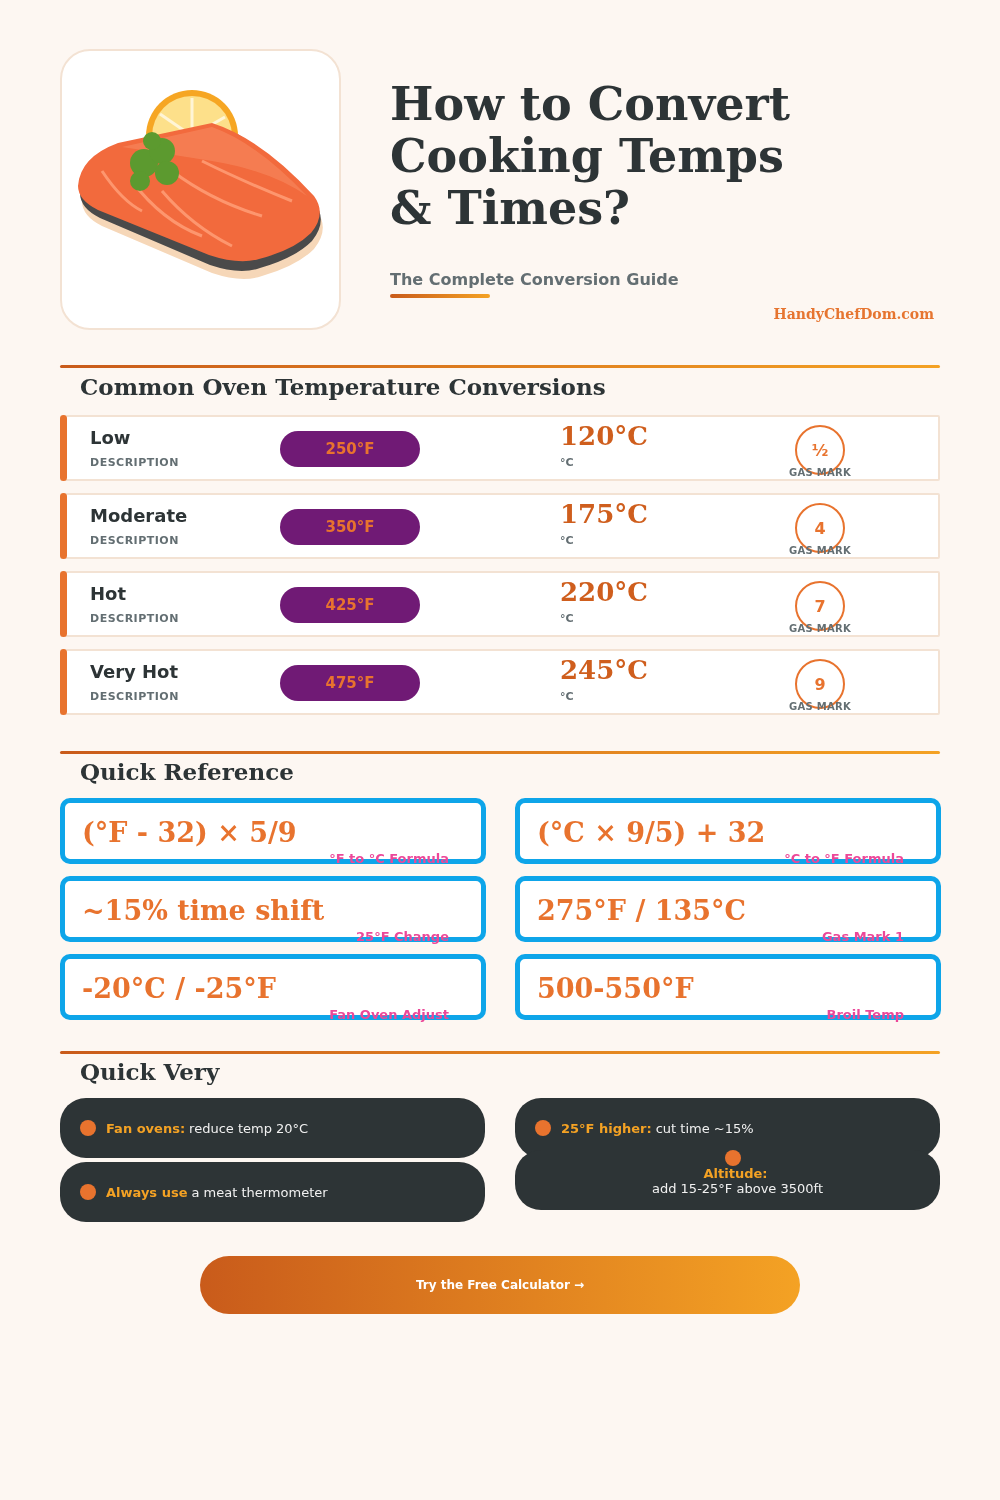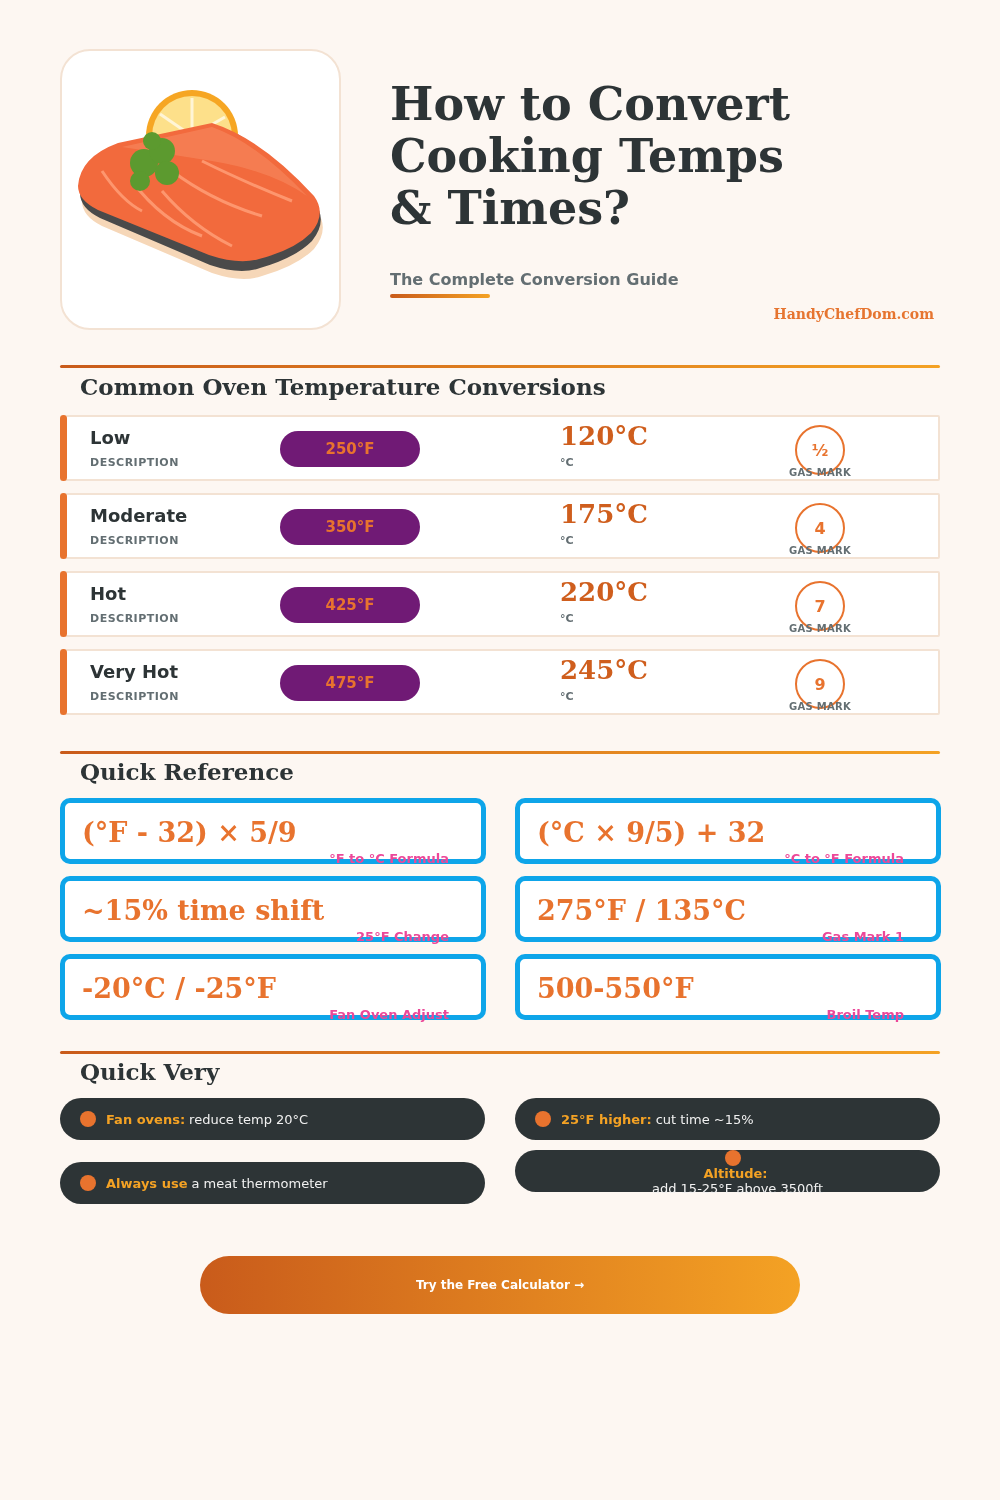--- a/index.html
+++ b/index.html
@@ -93,21 +93,21 @@
     .ref-card .value {
       position: absolute; left: 17px; top: 14px;
       font-family: "DejaVu Serif", serif; font-weight: bold; font-size: 27px;
       color: #e8732e; white-space: nowrap;
     }
     .ref-card .label {
       position: absolute; right: 32px; top: 28px;
       font-size: 13px; font-weight: bold; color: #ec4899; white-space: nowrap; margin-top: 20px;
     }
     .tip {
-      position: absolute; width: 425px; height: 42px;
+      position: absolute; width: 425px; height: 60px;
       background: #2d3436; border-radius: 26px;
       display: flex; align-items: center; padding-left: 20px;
       font-size: 13px; color: #f1f1f1;
     }
     .tip .dot {
       width: 16px; height: 16px; border-radius: 50%; background: #e8732e;
       margin-right: 10px; flex-shrink: 0;
     }
     .tip .strong { color: #f4a224; font-weight: bold; margin-right: 4px; }
     .cta {

